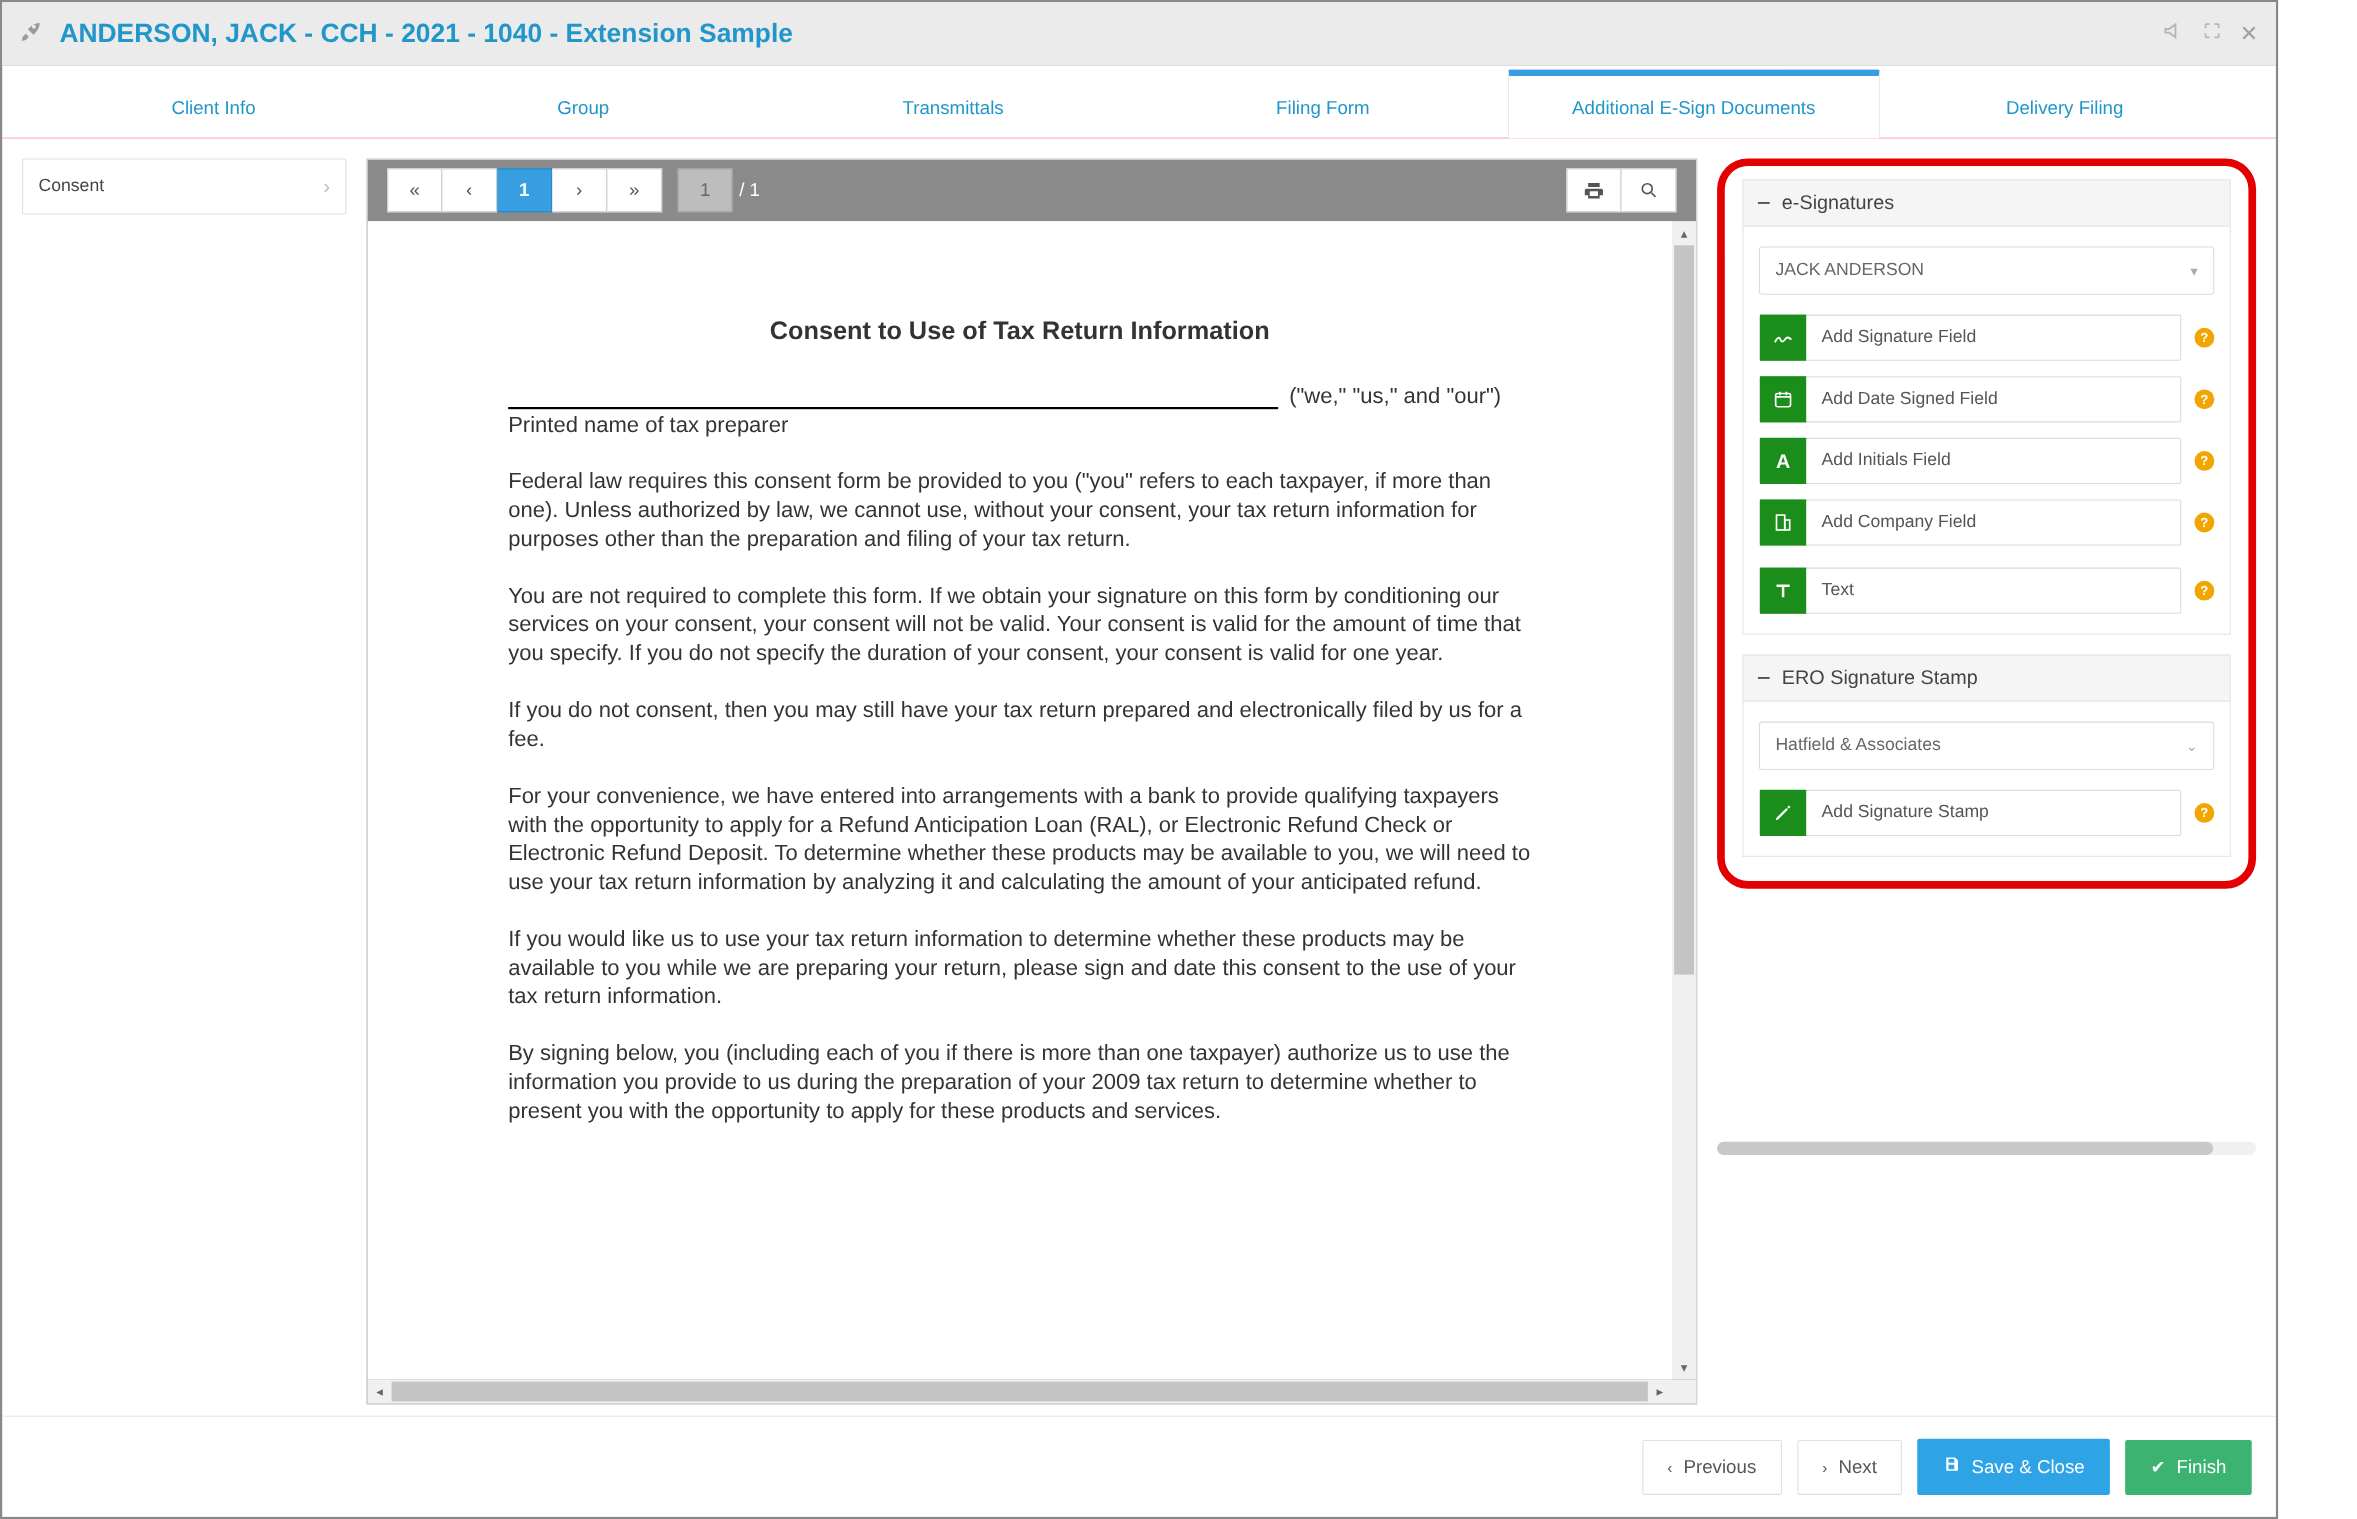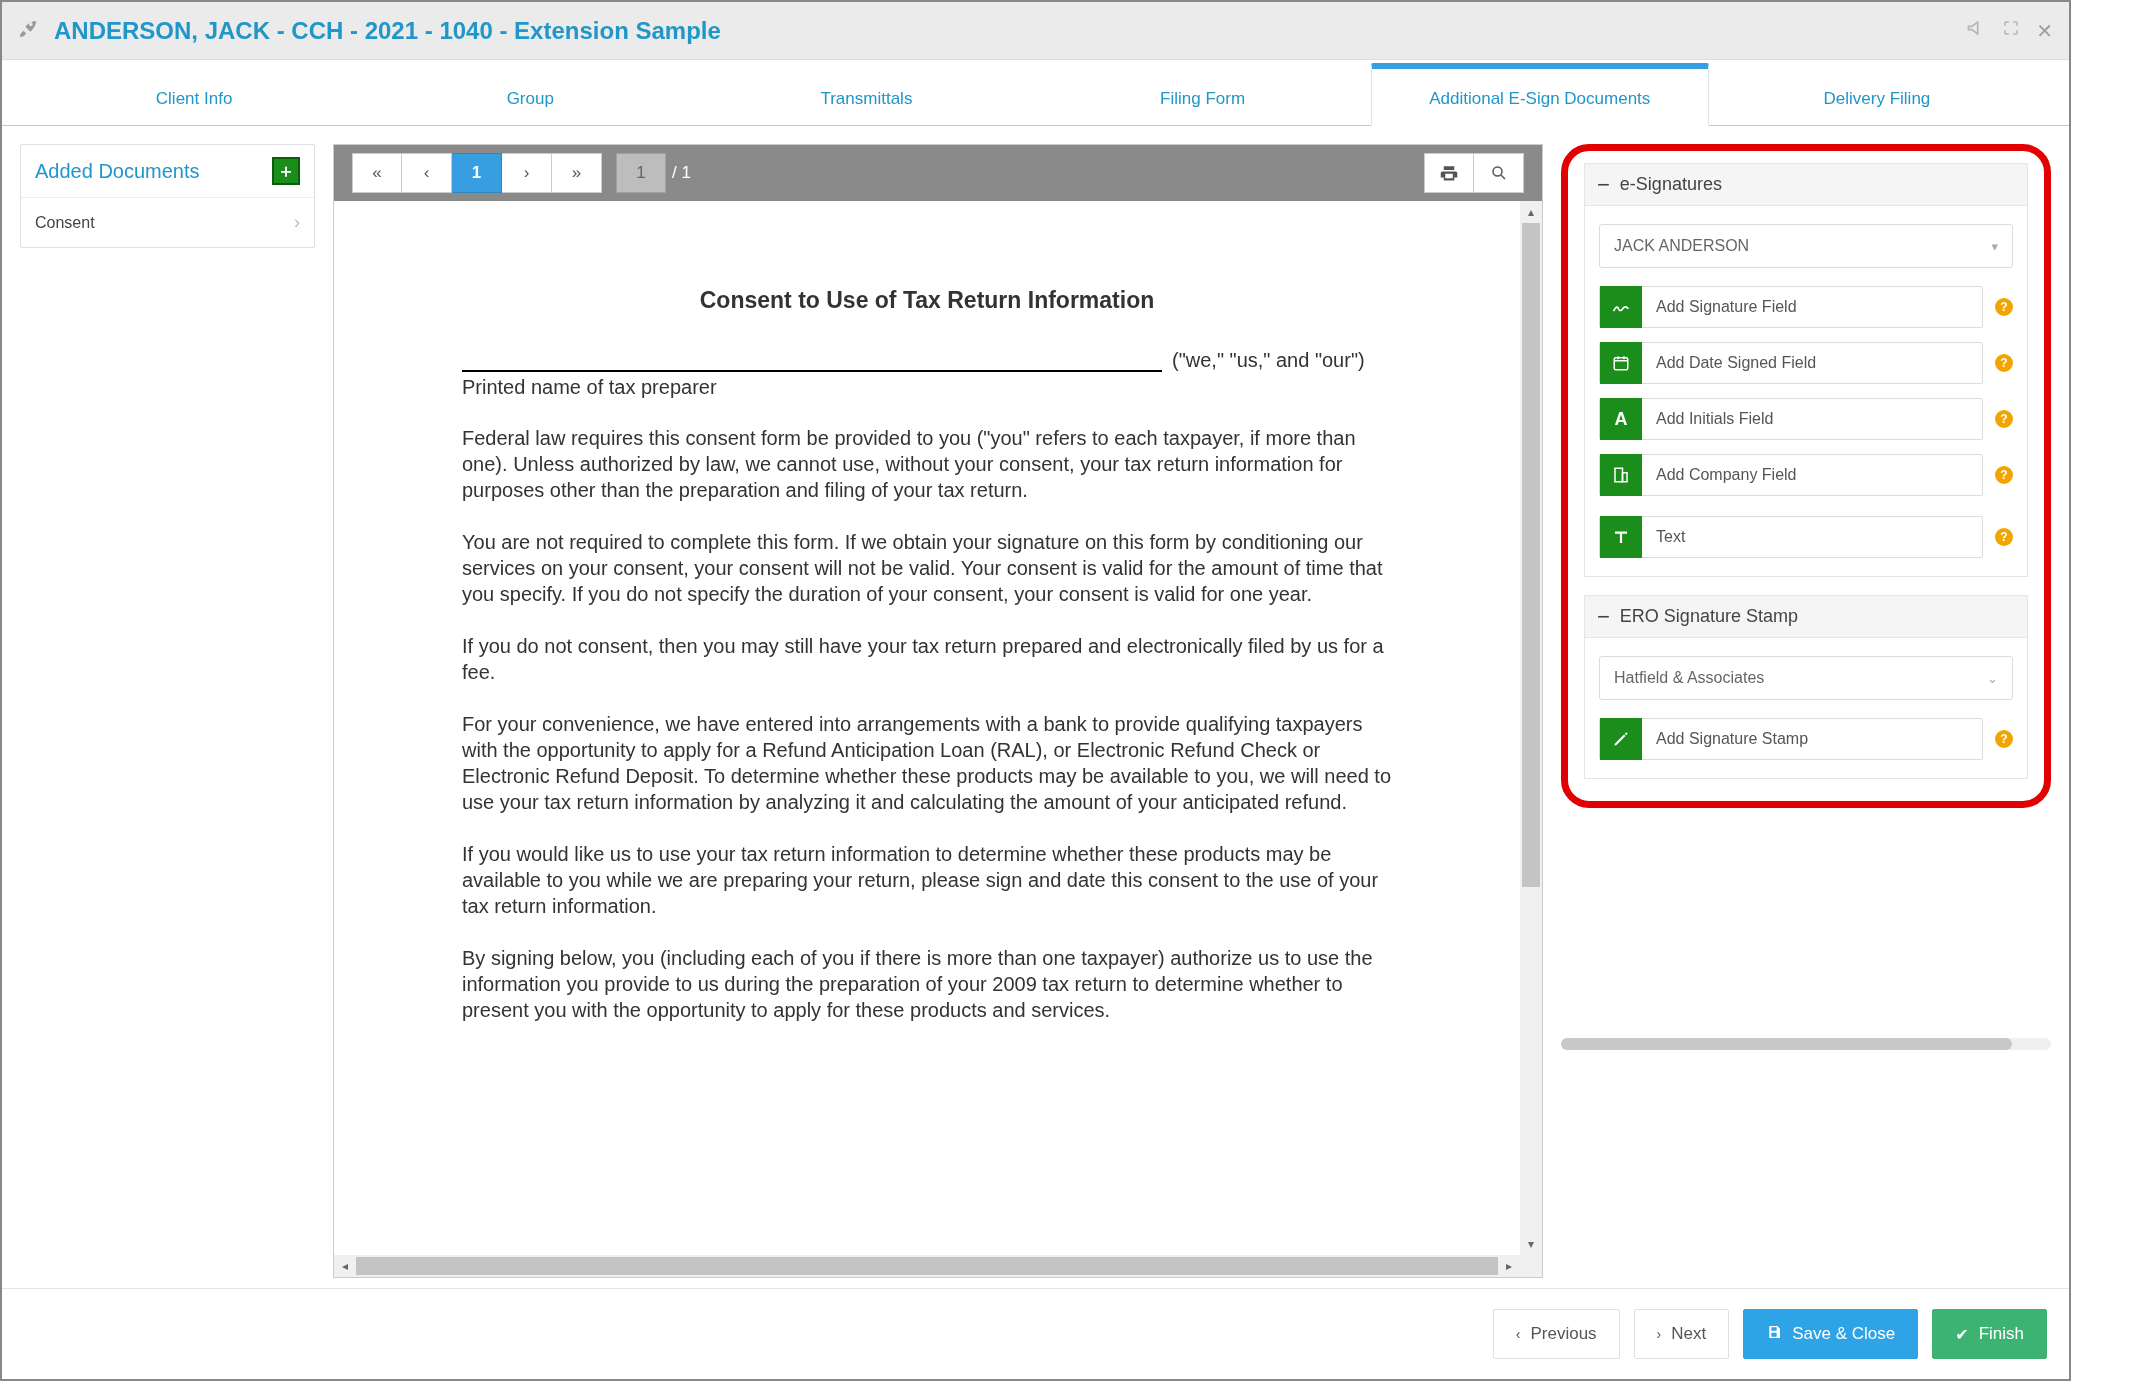--- a/index.html
+++ b/index.html
@@ -124,24 +124,20 @@
     <div class="tab">Transmittals</div>
     <div class="tab">Filing Form</div>
     <div class="tab active">Additional E-Sign Documents</div>
     <div class="tab">Delivery Filing</div>
   </div>
 
   <div class="main">
 
     <div class="left-panel">
       <div class="card">
-        <div class="left-header">
-          <span class="lbl">Added Documents</span>
-          <div class="plus-btn">＋</div>
-        </div>
         <div class="doc-item">
           <span>Consent</span>
           <span class="chev">›</span>
         </div>
       </div>
     </div>
 
     <div class="viewer-wrap">
       <div class="viewer-toolbar">
         <div class="btn-group">

